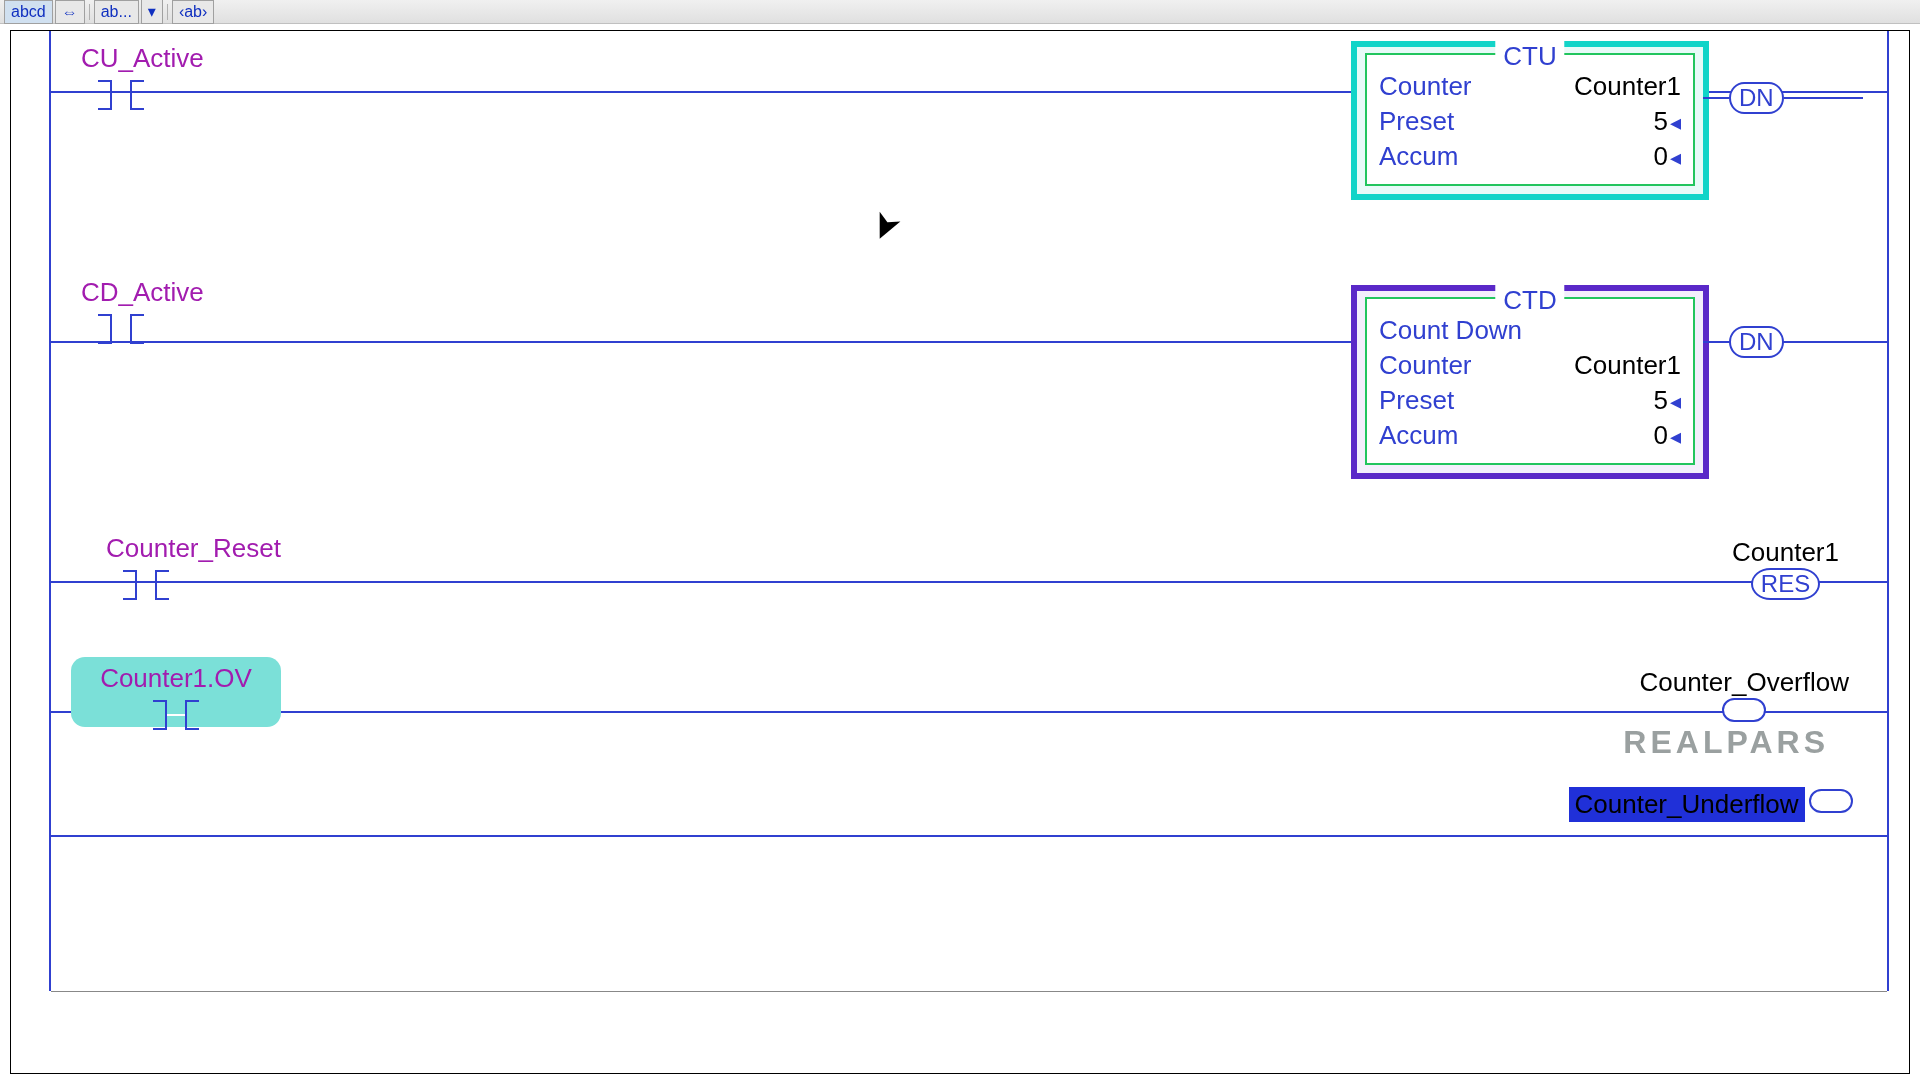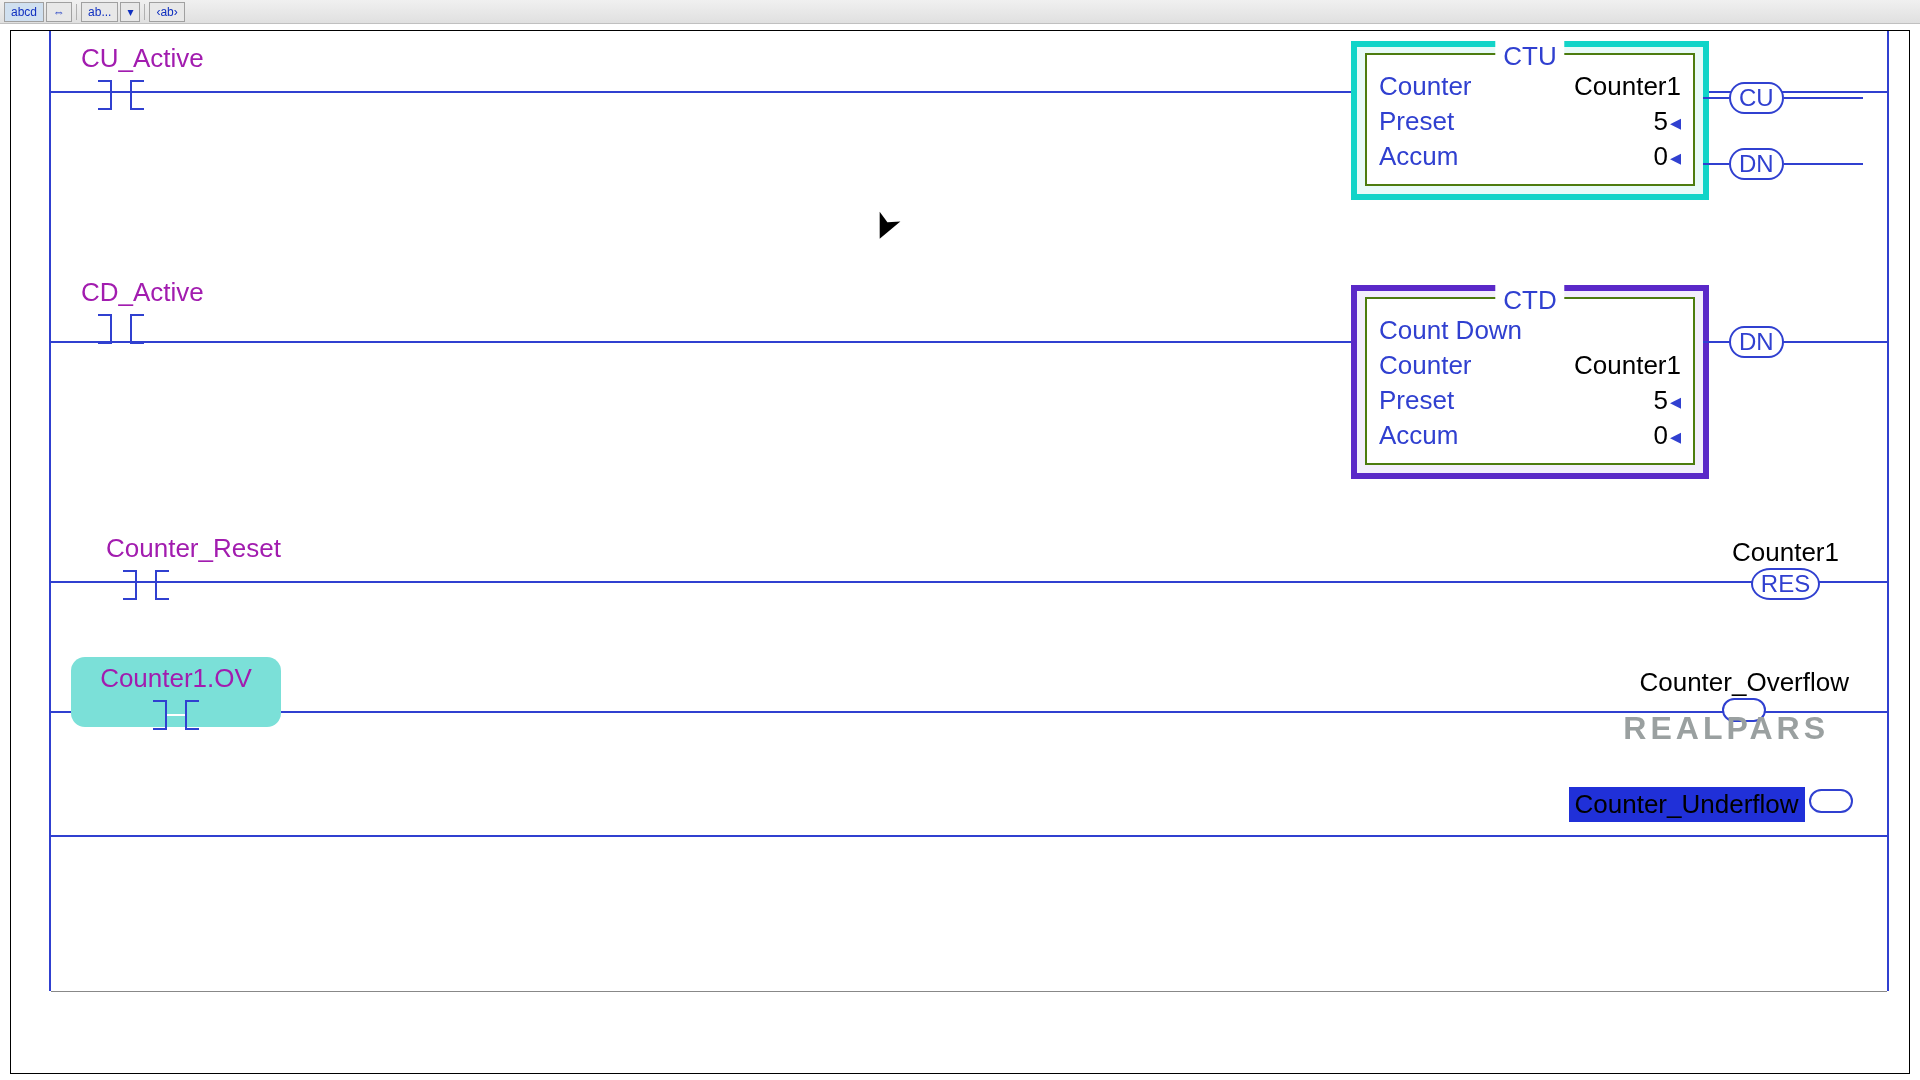--- a/index.html
+++ b/index.html
@@ -1,19 +1,19 @@
 <!DOCTYPE html>
 <html><head>
 <meta charset="utf-8">
 <style>
   * { box-sizing: border-box; margin: 0; padding: 0; }
   body { font-family: Arial, sans-serif; background: #fff; width: 1920px; height: 1080px; position: relative; overflow: hidden; }
   
   .toolbar { height: 24px; background: linear-gradient(#f0f0f0, #e0e0e0); border-bottom: 1px solid #c0c0c0; display: flex; align-items: center; padding: 0 4px; gap: 2px; }
-  .toolbar-btn { font-size: 12px; padding: 2px 6px; background: #e8e8e8; border: 1px solid #a0a0a0; color: #1030c0; cursor: pointer; }
+  .toolbar-btn { font-size: 16px; padding: 2px 6px; background: #e8e8e8; border: 1px solid #a0a0a0; color: #1030c0; cursor: pointer; }
   .toolbar-btn.active { background: #d0e0f0; }
   .toolbar-sep { width: 1px; height: 16px; background: #b0b0b0; margin: 0 2px; }
   
   .editor {
     position: absolute;
     top: 24px; left: 0; right: 0; bottom: 0;
     border: 1px solid #000;
     margin: 6px 10px 6px 10px;
     background: #fff;
   }
@@ -118,21 +118,21 @@
   .instr-wrap {
     position: absolute;
     border: 6px solid;
     padding: 6px 8px 8px 8px;
     background: #fff;
   }
   .instr-wrap.cyan { border-color: #12d4c8; background: #e8faf8; }
   .instr-wrap.purple { border-color: #5a28c8; background: #f3eefc; }
   
   .instr-box {
-    border: 2px solid #4d7c0f;
+    border: 2px solid #22c55e;
     width: 330px;
     background: #fff;
     position: relative;
   }
   .instr-title {
     position: absolute;
     top: -14px;
     left: 50%;
     transform: translateX(-50%);
     background: #fff;
@@ -177,21 +177,21 @@
   .cursor-arrow {
     position: absolute;
     font-size: 36px;
     color: #000;
     pointer-events: none;
   }
   
   .watermark {
     position: absolute;
     right: 80px;
-    bottom: 164px;
+    bottom: 150px;
     font-size: 32px;
     font-weight: 900;
     color: #9aa0a0;
     letter-spacing: 4px;
     font-family: Arial, sans-serif;
   }
   .watermark::after { content: ""; }
   
   .divider-line {
     position: absolute;
@@ -244,25 +244,20 @@
               </div>
             <div class="instr-row">
                 <span>Accum</span>
                 <span><span class="val">0</span><span class="caret">◂</span></span>
               </div>
           </div>
         </div>
         <div class="out-coils">
           <div class="out-row">
               <span class="out-wire-l"></span>
-              <span class="coil-shape">CU</span>
-              <span class="out-wire-r"></span>
-            </div>
-          <div class="out-row">
-              <span class="out-wire-l"></span>
               <span class="coil-shape">DN</span>
               <span class="out-wire-r"></span>
             </div>
         </div>
       </div>
     </div>
 
     <div class="rung" style="height:240px;">
       <div class="rung-rail" style="top:80px;"></div>
       <div class="contact" style="left:70px; top:16px;">

